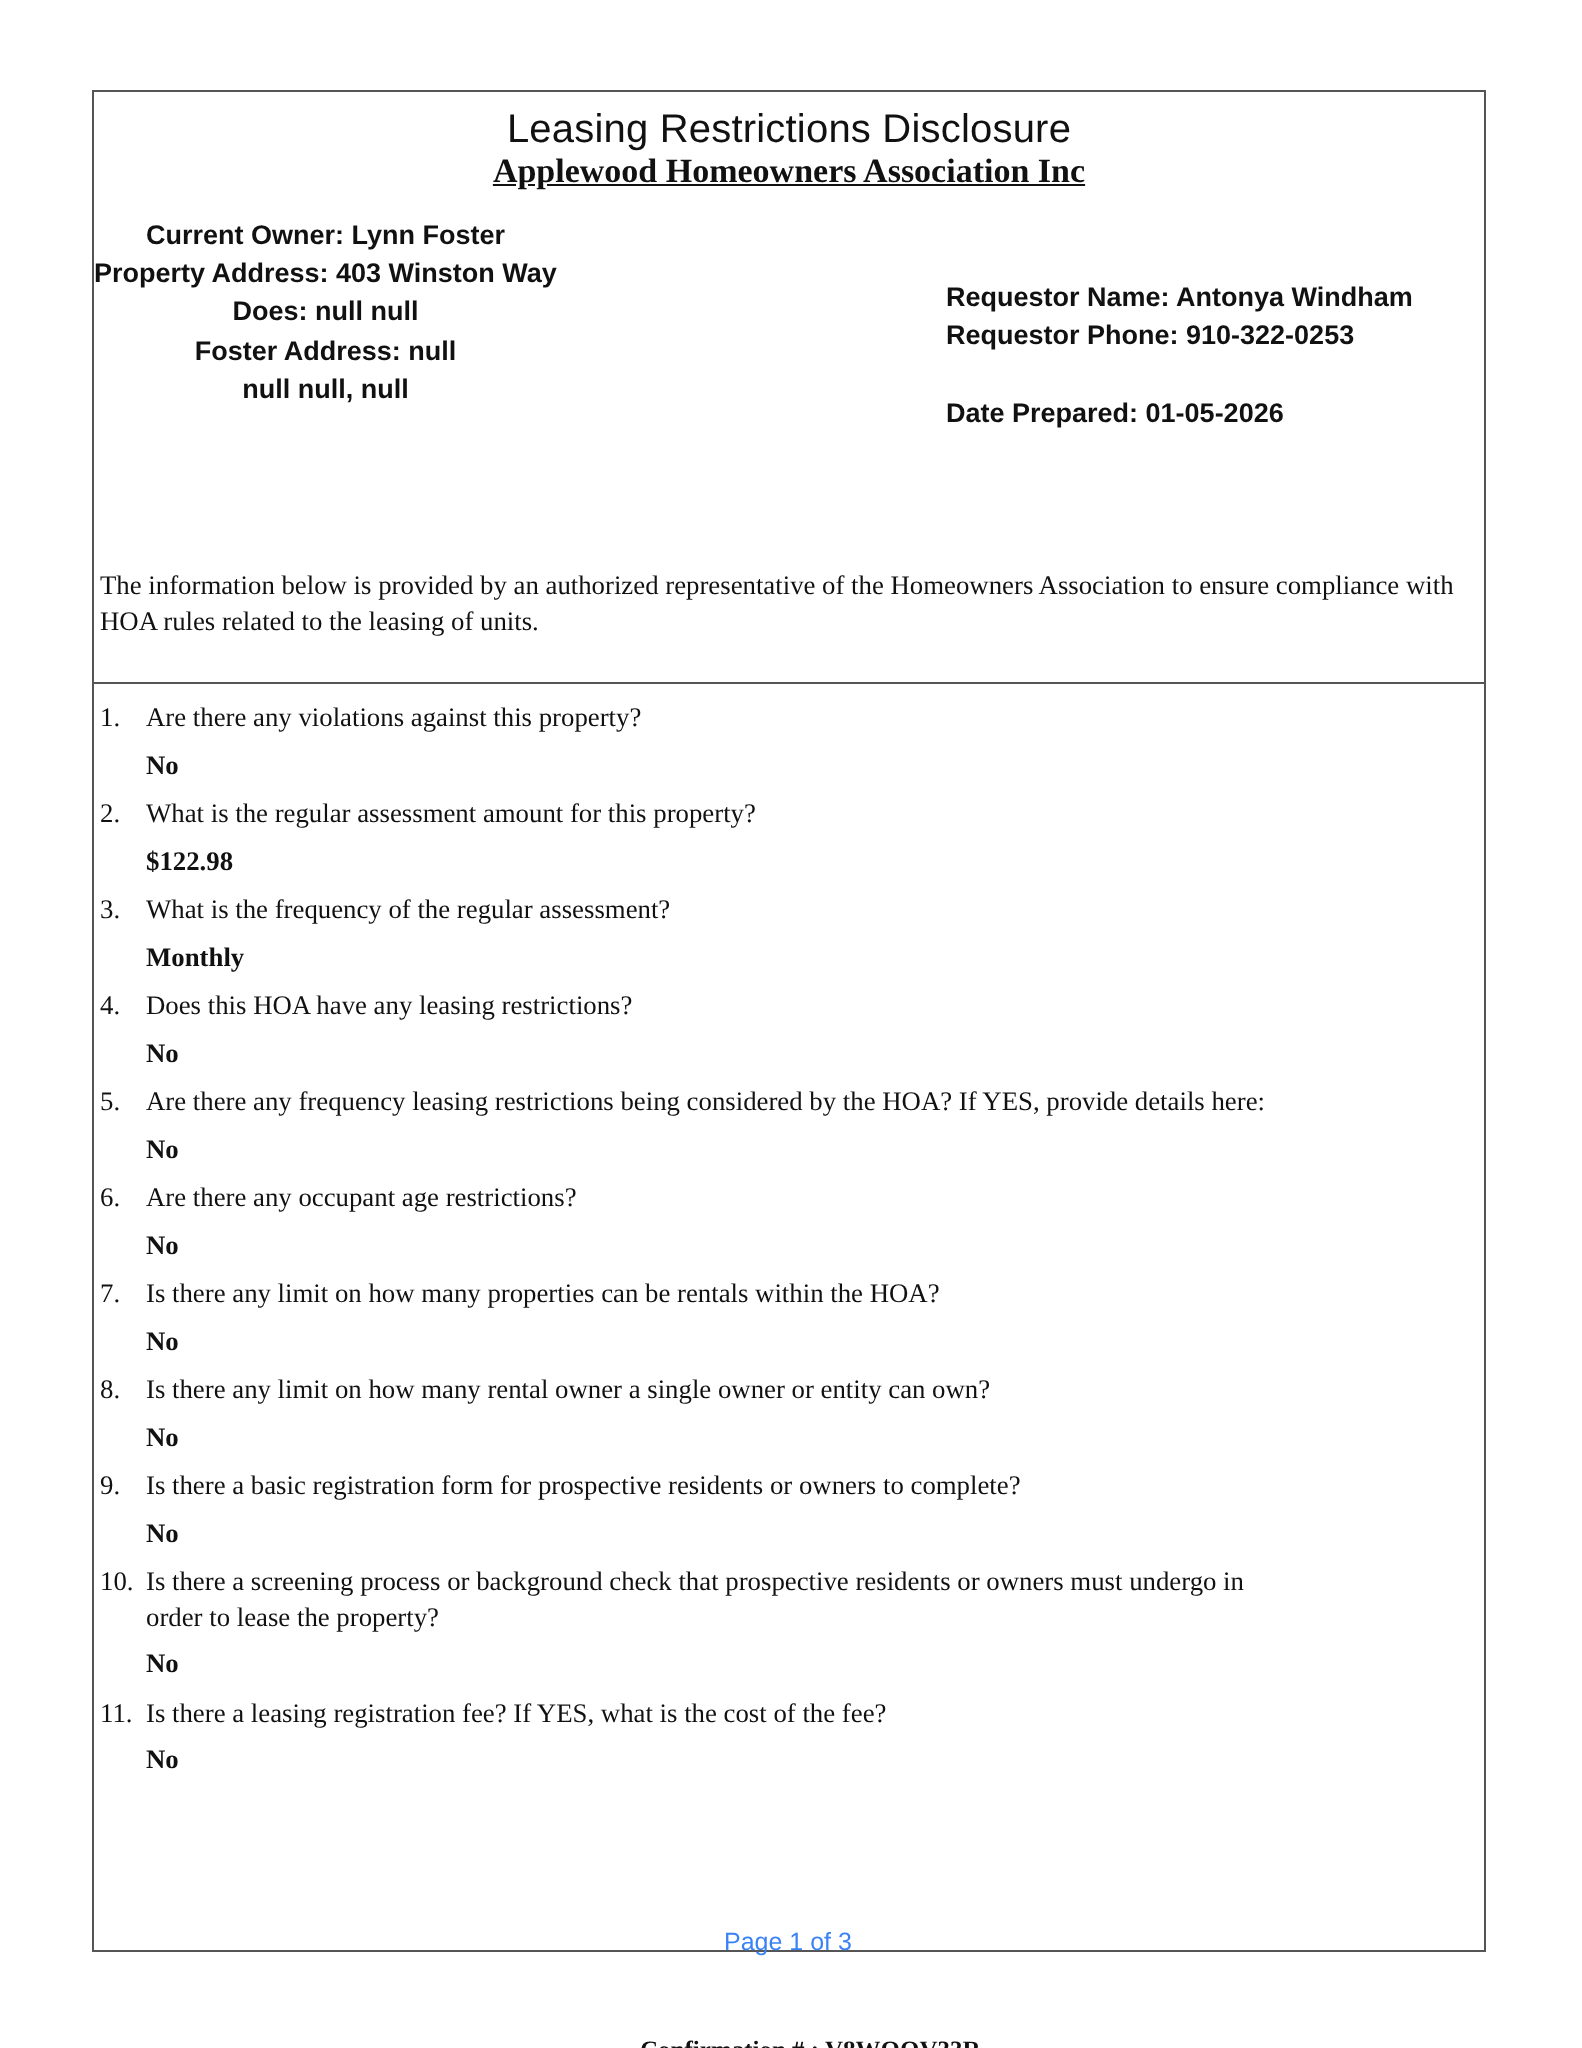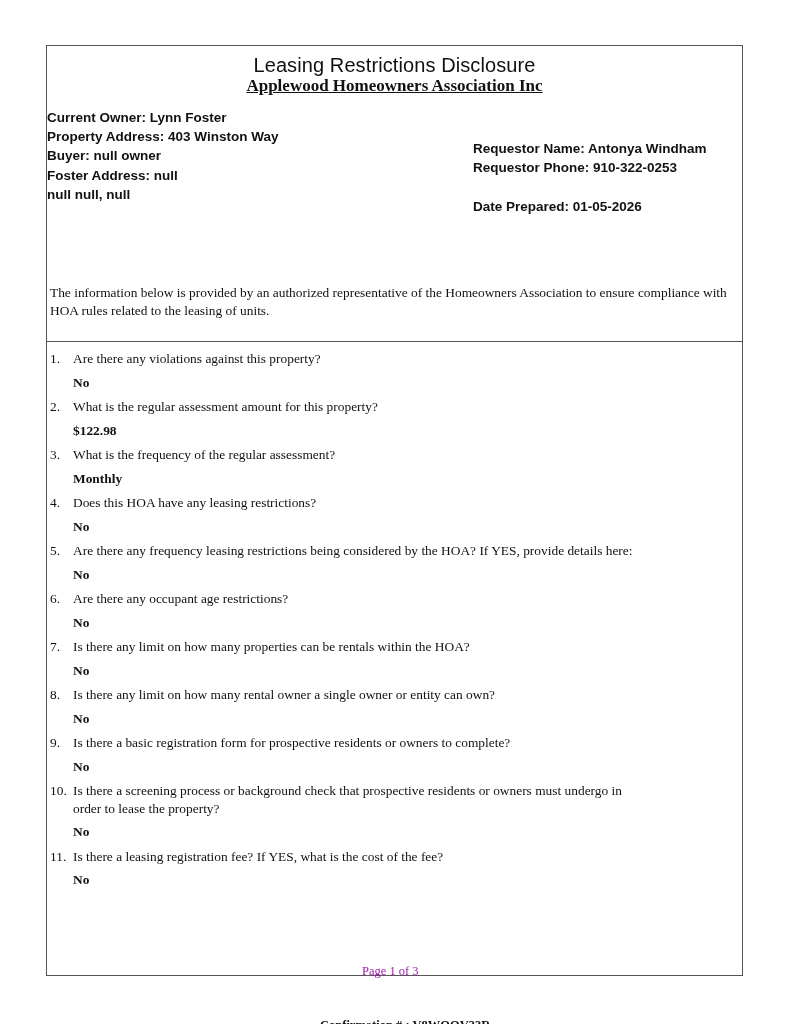--- a/index.html
+++ b/index.html
@@ -12,21 +12,21 @@
       position: absolute; left: 0; width: 100%; top: 8px; text-align: center;
       font-family: "Liberation Sans", sans-serif; font-size: 20px; font-weight: normal;
       letter-spacing: 0.1px;
     }
     .subtitle {
       position: absolute; left: 0; width: 100%; top: 30px; text-align: center;
       font-family: "Liberation Serif", serif; font-weight: bold; font-size: 17px; text-decoration: underline;
     }
     .info-left {
       position: absolute; left: 0px; top: 62px;
-      font-family: "Liberation Sans", sans-serif; font-weight: bold; font-size: 13.5px; line-height: 19.2px;
+      font-family: "Liberation Sans", sans-serif; font-weight: bold; font-size: 13.5px; line-height: 19.2px; text-align: center;
     }
     .info-right {
       position: absolute; left: 426px; top: 93px;
       font-family: "Liberation Sans", sans-serif; font-weight: bold; font-size: 13.5px; line-height: 19.2px;
     }
     .info-right .gap { height: 20px; }
     .intro {
       position: absolute; left: 3px; top: 238px; width: 690px;
       font-family: "Liberation Serif", serif; font-size: 13.4px; line-height: 17.5px;
     }
@@ -37,38 +37,38 @@
     .questions {
       position: absolute; left: 3px; top: 304px; width: 600px;
       font-family: "Liberation Serif", serif; font-size: 13.4px;
     }
     .q { display: flex; line-height: 17.5px; }
     .q .num { width: 23px; flex: none; }
     .q .text { flex: 1; }
     .ans { padding-left: 23px; font-weight: bold; line-height: 17.5px; margin-top: 6px; margin-bottom: 7px; }
     .page-num {
       position: absolute; left: 362px; top: 964px;
-      font-family: Liberation Serif, serif; font-size: 12.5px; color: #a21caf;
+      font-family: Liberation Sans, sans-serif; font-size: 12.5px; color: #3b82f6;
     }
     .confirm {
       position: absolute; left: 320px; top: 1018px;
       font-family: "Liberation Serif", serif; font-weight: bold; font-size: 12.5px;
     }
   </style>
 </head>
 <body>
 
 <div class="frame">
   <div class="title">Leasing Restrictions Disclosure</div>
   <div class="subtitle">Applewood Homeowners Association Inc</div>
 
   <div class="info-left">
     <div>Current Owner: Lynn Foster</div>
     <div>Property Address: 403 Winston Way</div>
-    <div>Buyer: null owner</div>
+    <div>Does: null null</div>
     <div>Foster Address: null</div>
     <div>null null, null</div>
   </div>
 
   <div class="info-right">
     <div>Requestor Name: Antonya Windham</div>
     <div>Requestor Phone: 910-322-0253</div>
     <div class="gap"></div>
     <div>Date Prepared: 01-05-2026</div>
   </div>

